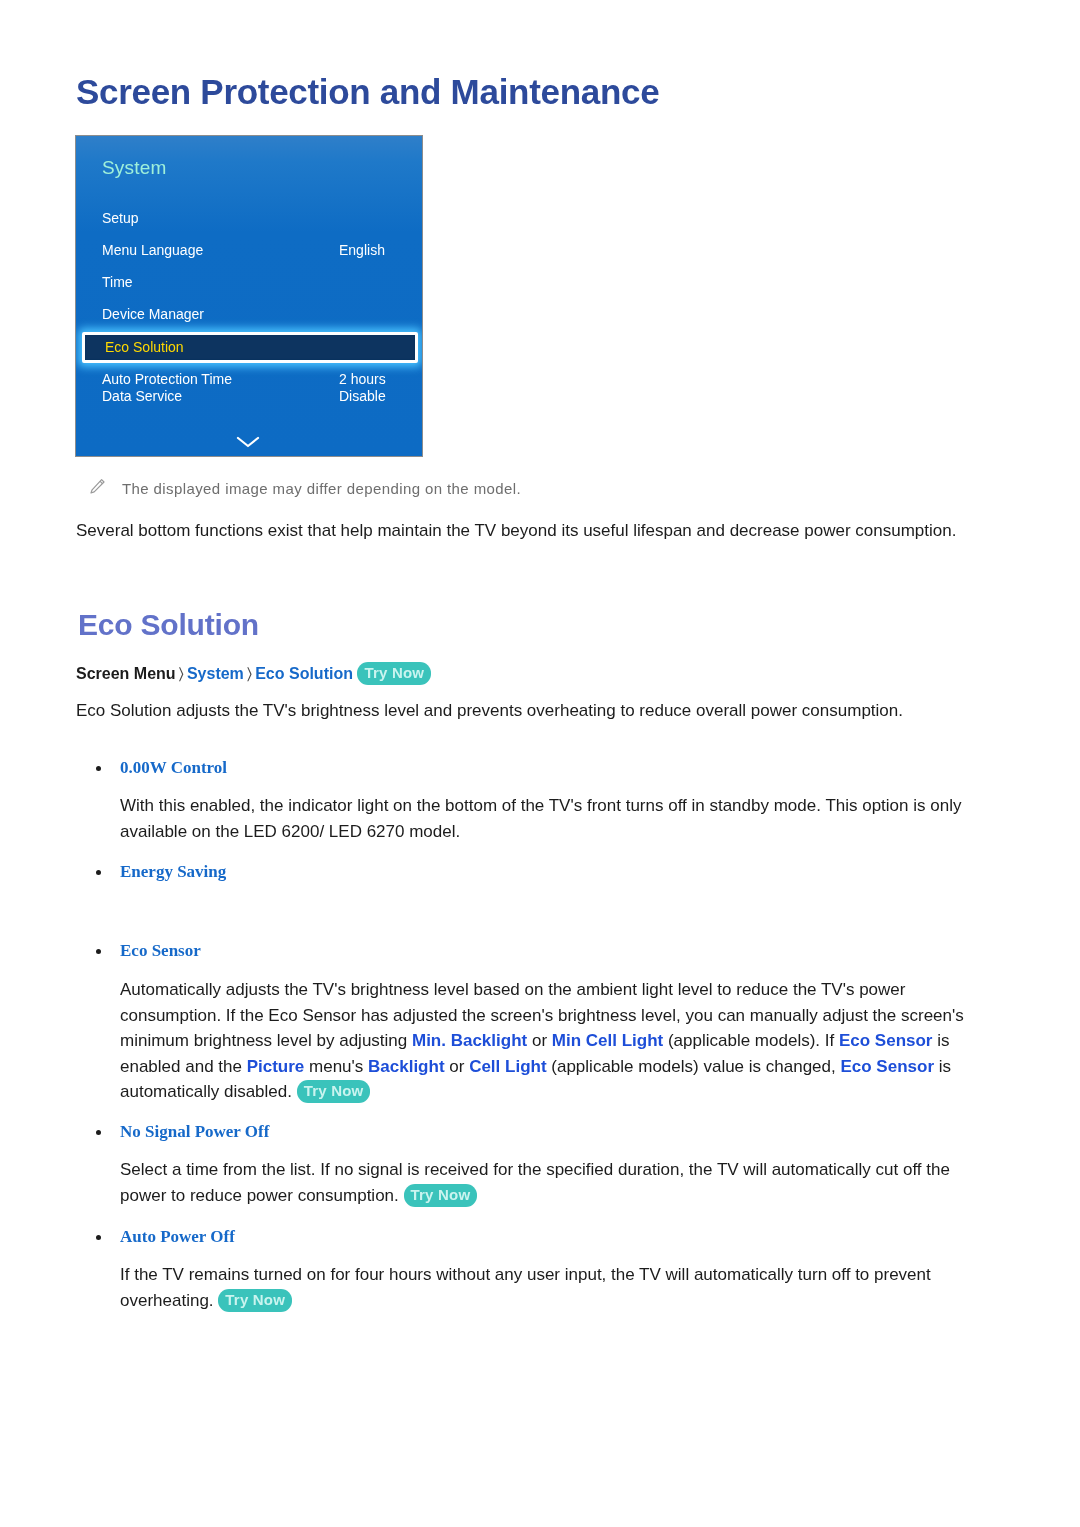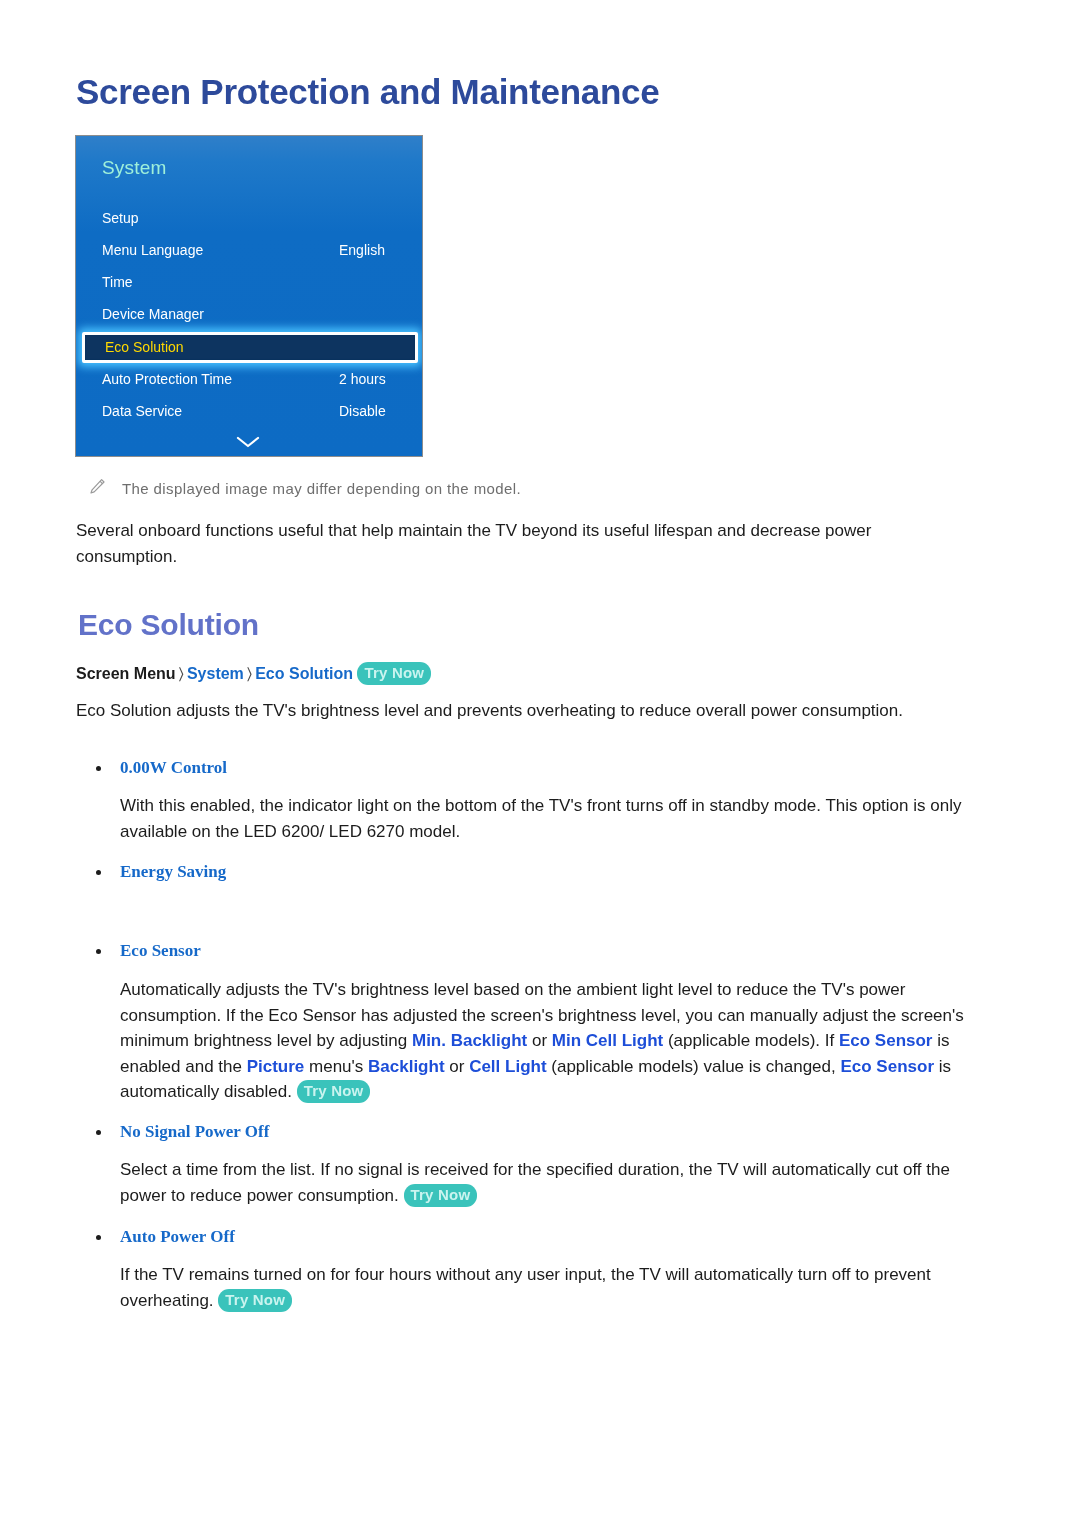--- a/index.html
+++ b/index.html
@@ -251,39 +251,39 @@
 
     <div class="tv-row selected" style="top:196px;">
       <span class="lbl">Eco Solution</span>
     </div>
 
     <div class="tv-row" style="top:229px;">
       <span class="lbl">Auto Protection Time</span>
       <span class="val">2 hours</span>
     </div>
 
-    <div class="tv-row" style="top:261px;text-align:right;">
+    <div class="tv-row" style="top:246px;text-align:right;">
       <span class="lbl">Data Service</span>
       <span class="val">Disable</span>
     </div>
 
     <svg class="tv-chevron" viewBox="0 0 28 16">
       <polyline points="4,4 14,12 24,4" fill="none" stroke="#ffffff" stroke-width="2.2" stroke-linecap="round" stroke-linejoin="round"></polyline>
     </svg>
   </div>
 
   <div class="note">
     <svg class="pencil" viewBox="0 0 18 18">
       <path d="M13.6 1.6 L16.0 4.0 L6.2 13.9 L3.0 15.0 L4.1 11.8 Z" fill="none" stroke="#9a9a9a" stroke-width="1.2" stroke-linejoin="round"></path>
       <line x1="12.0" y1="3.2" x2="14.4" y2="5.6" stroke="#9a9a9a" stroke-width="1.2"></line>
     </svg>
     <span class="note-text">The displayed image may differ depending on the model.</span>
   </div>
 
-  <div class="para intro">Several onboard functions useful that help maintain the TV beyond its useful lifespan and decrease power consumption.</div>
+  <div class="para intro">Several bottom functions exist that help maintain the TV beyond its useful lifespan and decrease power consumption.</div>
 
   <div class="section-title">Eco Solution</div>
 
   <div class="breadcrumb">
     <span>Screen Menu</span><span class="sep">〉</span><span class="crumb-link">System</span><span class="sep">〉</span><span class="crumb-link">Eco Solution</span>
     <span class="try-now">Try Now</span>
   </div>
 
   <div class="para desc">Eco Solution adjusts the TV's brightness level and prevents overheating to reduce overall power consumption.</div>
 

